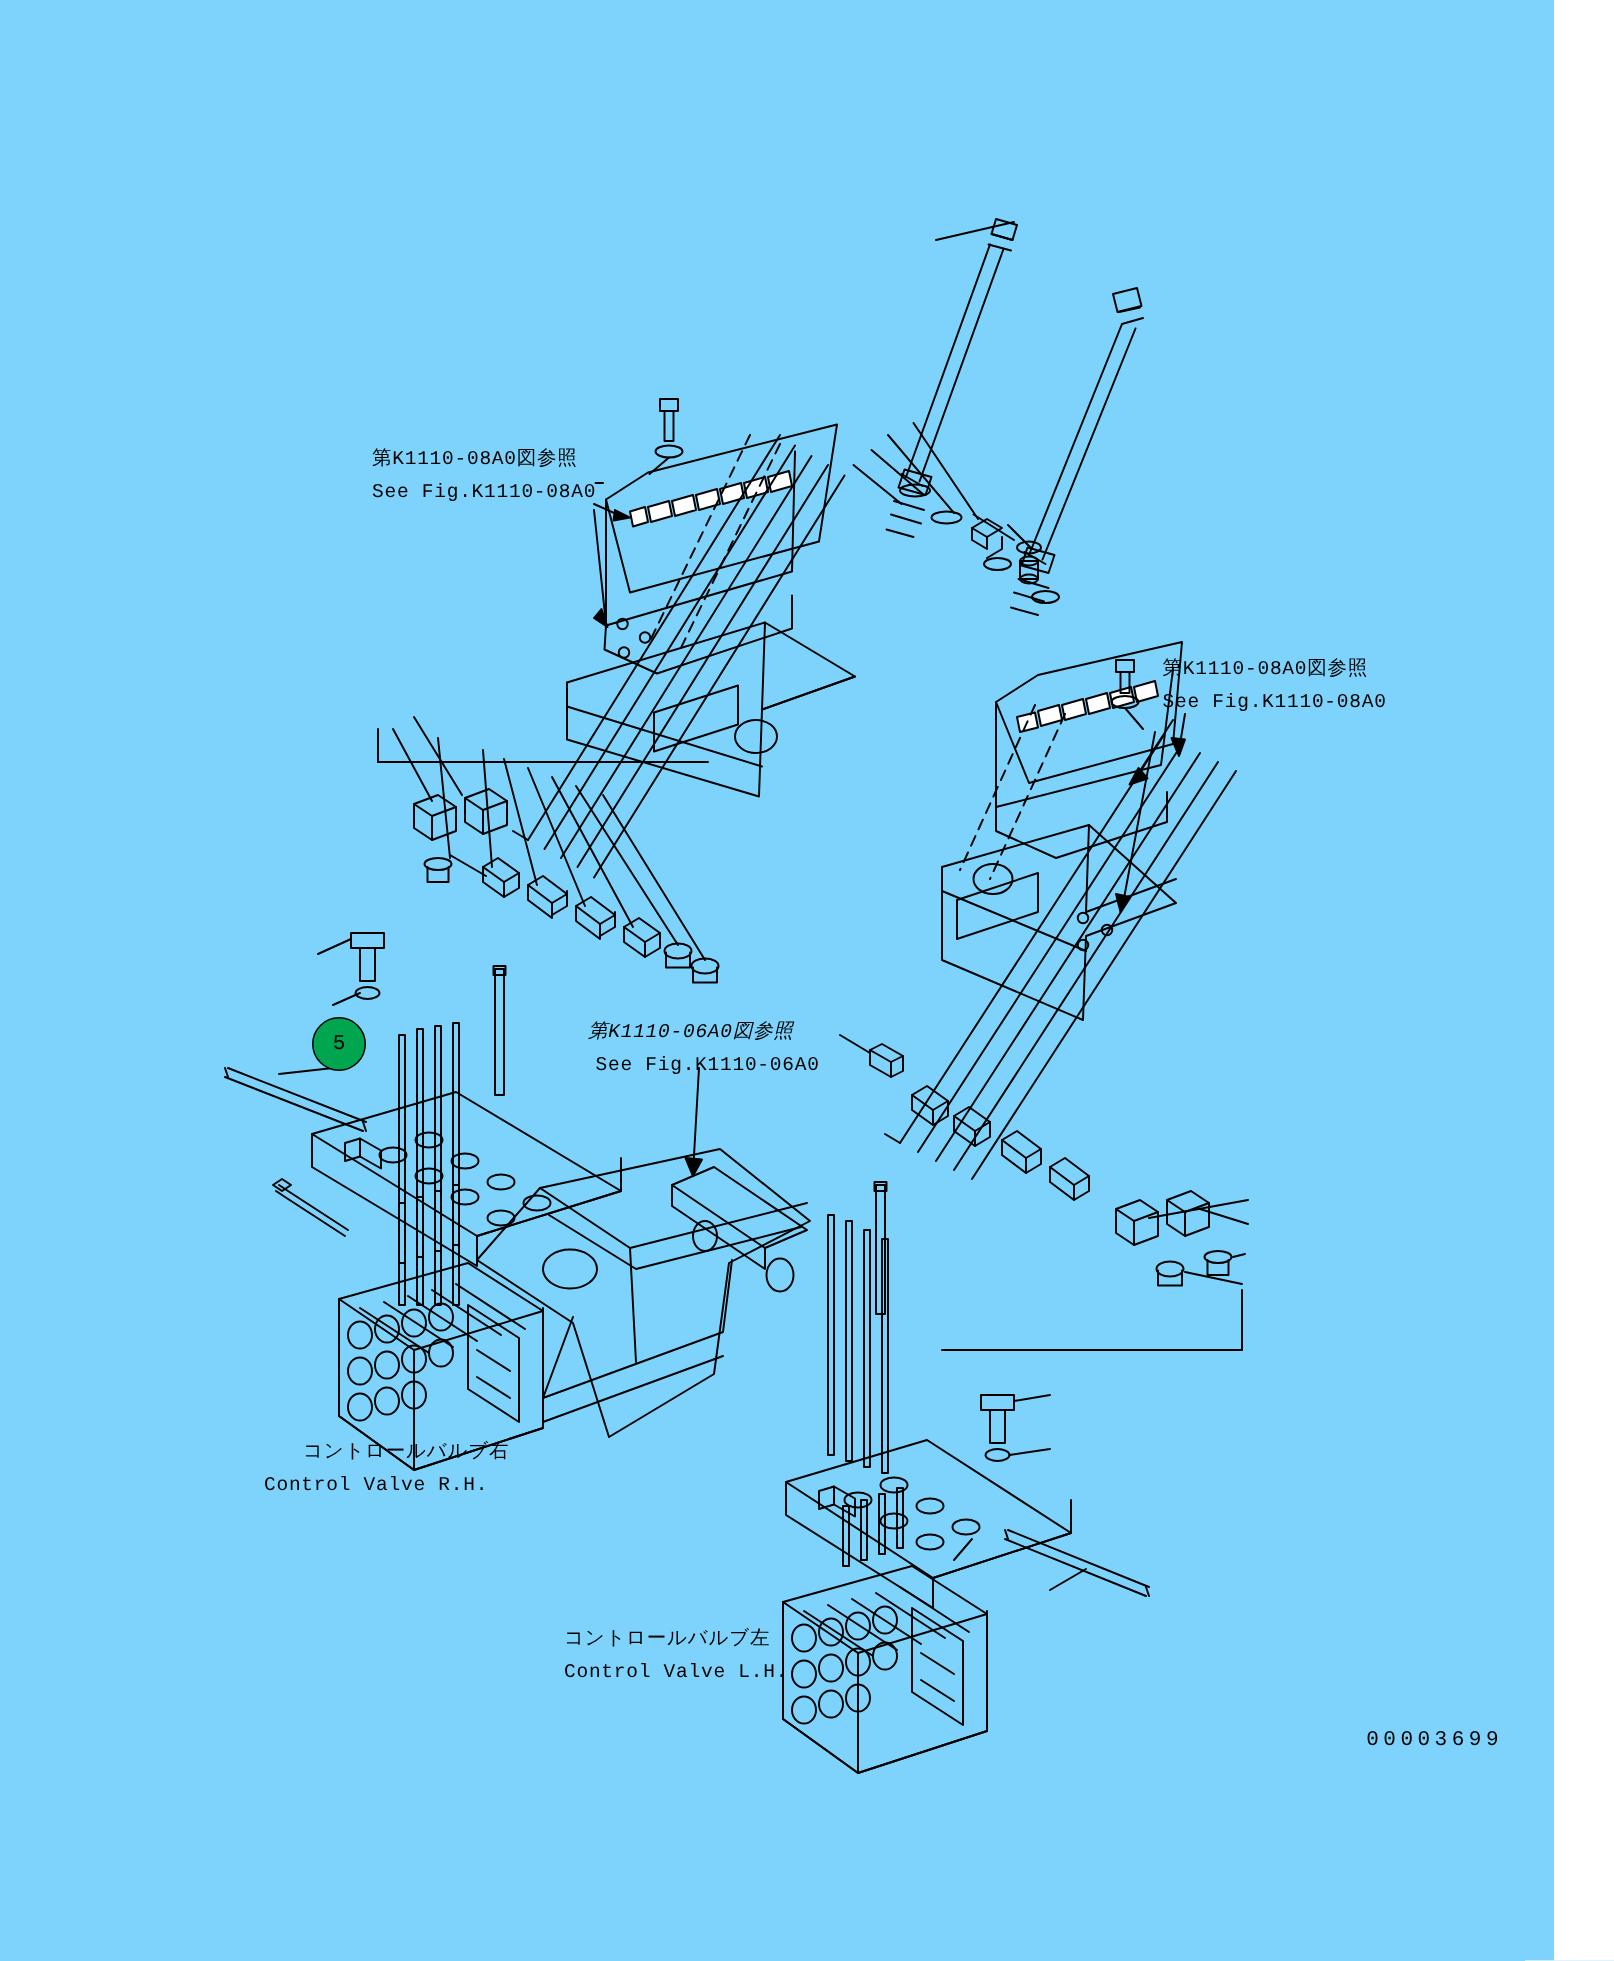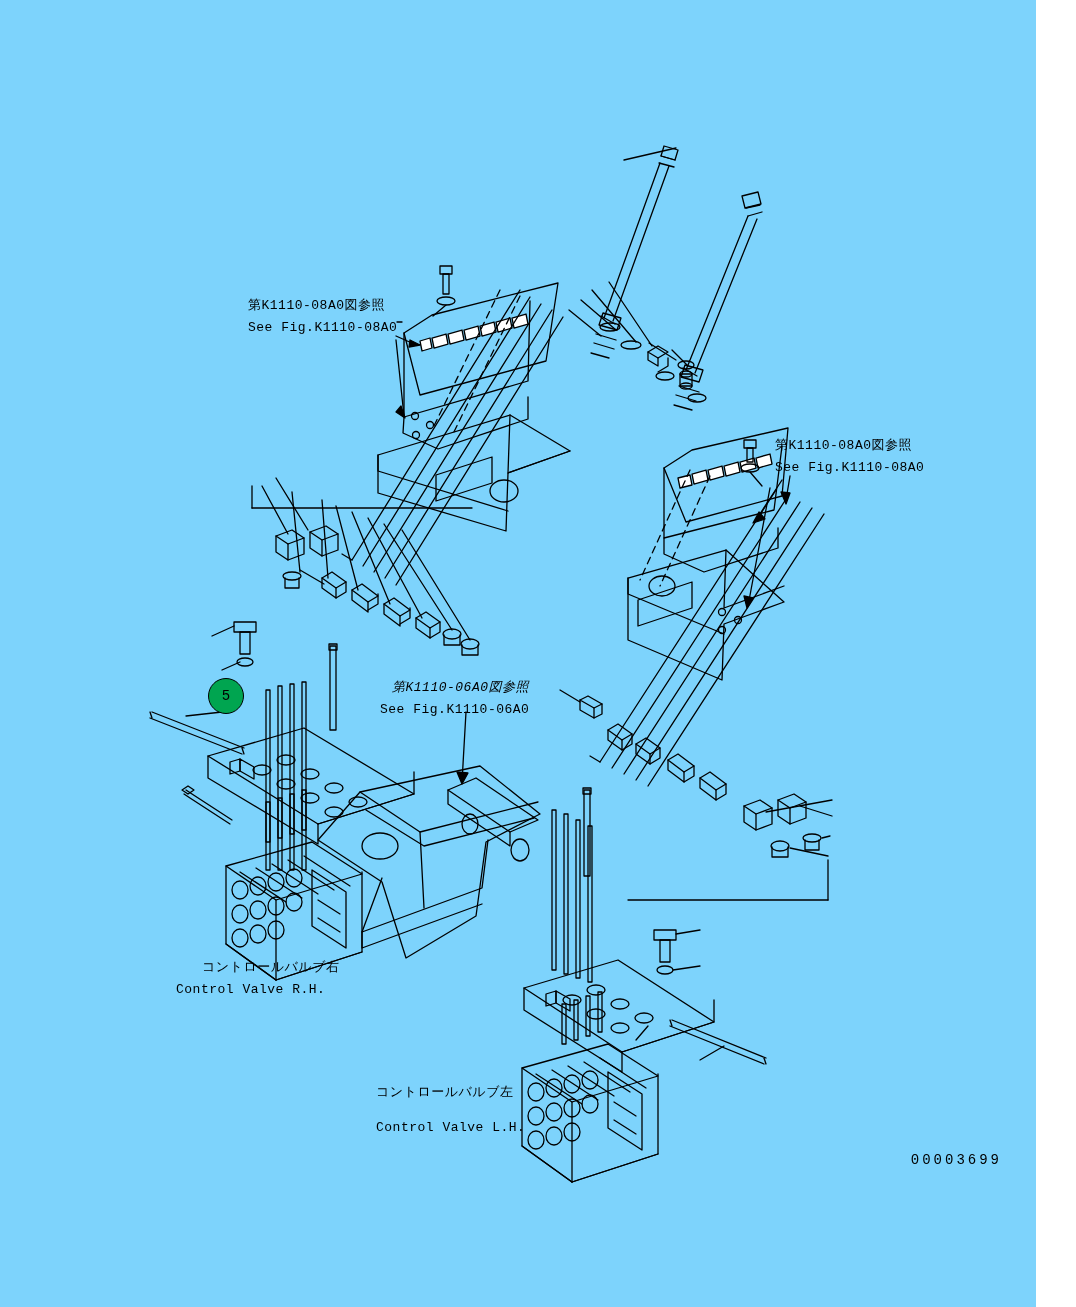--- a/index.html
+++ b/index.html
@@ -467,25 +467,25 @@
     </g>
   </svg>
 
   <div class="lbl lbl-jp" style="left:248px; top:298px;">第K1110-08A0図参照</div>
   <div class="lbl lbl-en" style="left:248px; top:320px;">See Fig.K1110-08A0</div>
 
   <div class="lbl lbl-jp" style="left:775px; top:438px;">第K1110-08A0図参照</div>
   <div class="lbl lbl-en" style="left:775px; top:460px;">See Fig.K1110-08A0</div>
 
   <div class="lbl lbl-jp" style="left:392px; top:680px;font-style:italic;">第K1110-06A0図参照</div>
-  <div class="lbl lbl-en" style="left:380px; top:702px;">See Fig.K1110-06A0</div>
+  <div class="lbl lbl-en" style="left:397px; top:702px;">See Fig.K1110-06A0</div>
 
   <div class="lbl lbl-jp" style="left:202px; top:960px;">コントロールバルブ右</div>
   <div class="lbl lbl-en" style="left:176px; top:982px;">Control Valve R.H.</div>
 
   <div class="lbl lbl-jp" style="left:376px; top:1085px;">コントロールバルブ左</div>
-  <div class="lbl lbl-en" style="left:376px; top:1107px;margin-top:13px;">Control Valve L.H.</div>
+  <div class="lbl lbl-en" style="left:376px; top:1107px;">Control Valve L.H.</div>
 
   <div class="callout" style="left:208px; top:678px;">5</div>
 
   <div id="drawing-number">00003699</div>
 
 </div>
 
 </body></html>

